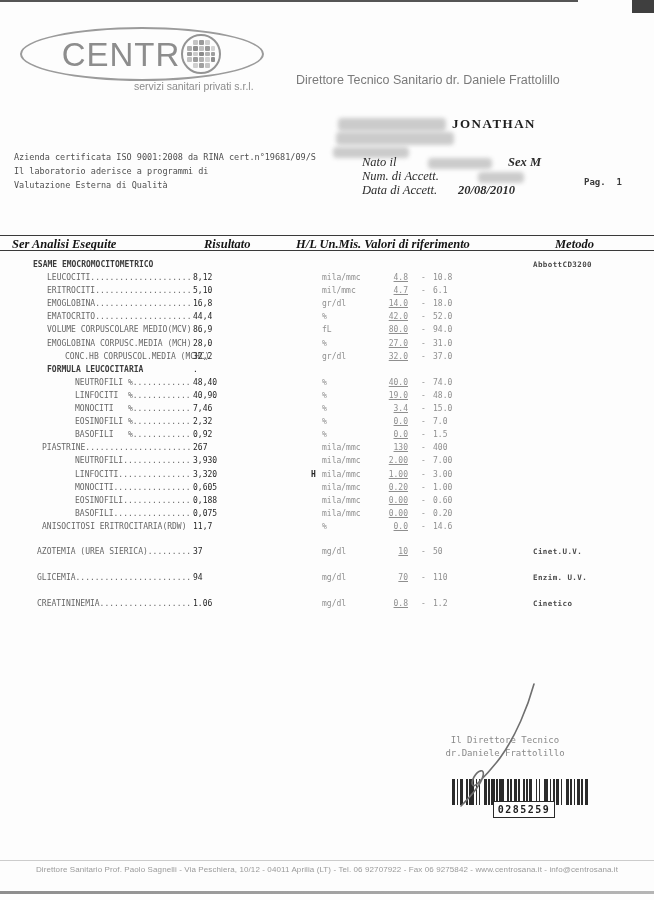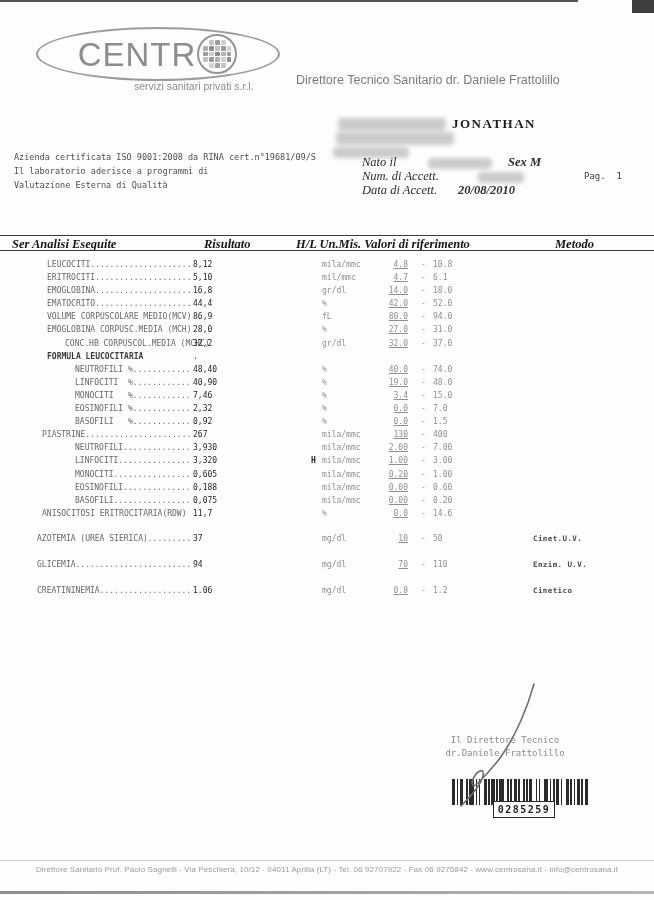--- a/index.html
+++ b/index.html
@@ -5,41 +5,41 @@
   html,body{margin:0;padding:0;background:#e9e9e9;}
   .page{position:relative;width:654px;height:900px;background:#fdfdfd;overflow:hidden;
         font-family:"Liberation Sans",sans-serif;}
   
   .scan-top-line{position:absolute;top:0;left:0;width:578px;height:2px;background:#555;}
   .scan-corner{position:absolute;top:0;right:0;width:22px;height:13px;background:#3f3f3f;}
   .scan-bottom-line{position:absolute;top:891px;left:0;width:654px;height:3px;
         background:linear-gradient(to right,#8d8d8d,#b5b5b5);}
   
   .logo-oval{position:absolute;left:20px;top:27px;width:240px;height:50px;border:2px solid #9b9b9b;
-        border-radius:50%;display:flex;align-items:center;justify-content:center;margin-left:16px;}
+        border-radius:50%;display:flex;align-items:center;justify-content:center;}
   .logo-text{font-size:33px;color:#8d8d8d;letter-spacing:1px;display:flex;align-items:center;line-height:1;}
   .logo-circle{width:40px;height:40px;border:2px solid #949494;border-radius:50%;margin:0 1px;
         box-sizing:border-box;display:grid;grid-template-columns:repeat(5,1fr);gap:1px;padding:4px;overflow:hidden;}
   .logo-cell{border-radius:1px;}
   .logo-tagline{position:absolute;left:134px;top:80px;font-size:10.5px;color:#8c8c8c;}
   
   .hdr-title{position:absolute;left:296px;top:46px;font-size:15px;font-weight:600;color:#757575;letter-spacing:.3px;}
   .hdr-sub{position:absolute;left:296px;top:73px;font-size:12.5px;color:#7a7a7a;}
   
   .cert{position:absolute;left:14px;top:150px;font-family:"DejaVu Sans Mono",monospace;font-size:8.5px;
         color:#4f4f4f;line-height:14px;white-space:pre;}
   
   .smudge{position:absolute;background:#8f8f8f;opacity:.45;filter:blur(2px);border-radius:4px;}
   .pat-name{position:absolute;left:452px;top:116px;font-family:"Liberation Serif",serif;
         font-weight:700;font-size:13px;color:#1d1d1d;letter-spacing:1.5px;}
   .pat-line{position:absolute;font-family:"Liberation Serif",serif;font-style:italic;
         font-size:12.5px;color:#2c2c2c;}
   .pat-bold{font-weight:700;}
-  .pag{position:absolute;left:584px;top:171px;font-family:"DejaVu Sans Mono",monospace;
-        font-size:9px;color:#3a3a3a;white-space:pre;}
+  .pag{position:absolute;left:584px;top:177px;font-family:"DejaVu Sans Mono",monospace;
+        font-size:9px;color:#3a3a3a;white-space:pre;font-weight:bold;}
   
   .rule{position:absolute;left:0;width:654px;height:1.4px;background:#3a3a3a;}
   .thead span{position:absolute;top:237px;font-family:"Liberation Serif",serif;font-style:italic;
         font-weight:700;font-size:12.5px;color:#141414;white-space:pre;}
   #rows{position:absolute;left:0;top:260px;width:654px;
         font-family:"DejaVu Sans Mono",monospace;font-size:8px;}
   .lab-row{position:relative;height:13.1px;}
   .lab-row.gap{margin-top:12.5px;}
   .lab-row span{position:absolute;top:0;white-space:pre;}
   .c-name{color:#676767;}
@@ -132,20 +132,24 @@
   <div class="thead">
     <span style="left:12px;">Ser Analisi Eseguite</span>
     <span style="left:204px;">Risultato</span>
     <span style="left:296px;">H/L Un.Mis. Valori di riferimento</span>
     <span style="left:555px;">Metodo</span>
   </div>
   <div class="rule" style="top:250px;"></div>
 
   <div id="rows">
       <div class="lab-row">
+        <span class="c-name strong" style="left: 33px;">ESAME EMOCROMOCITOMETRICO</span>
+        <span class="c-meth">AbbottCD3200</span>
+      </div>
+      <div class="lab-row">
         <span class="c-name" style="left: 47px;">LEUCOCITI.....................</span>
         <span class="c-res">8,12</span>
         <span class="c-unit">mila/mmc</span>
         <span class="c-low">4.8</span>
         <span class="c-dash">-</span>
         <span class="c-high">10.8</span>
       </div>
       <div class="lab-row">
         <span class="c-name" style="left: 47px;">ERITROCITI....................</span>
         <span class="c-res">5,10</span>

